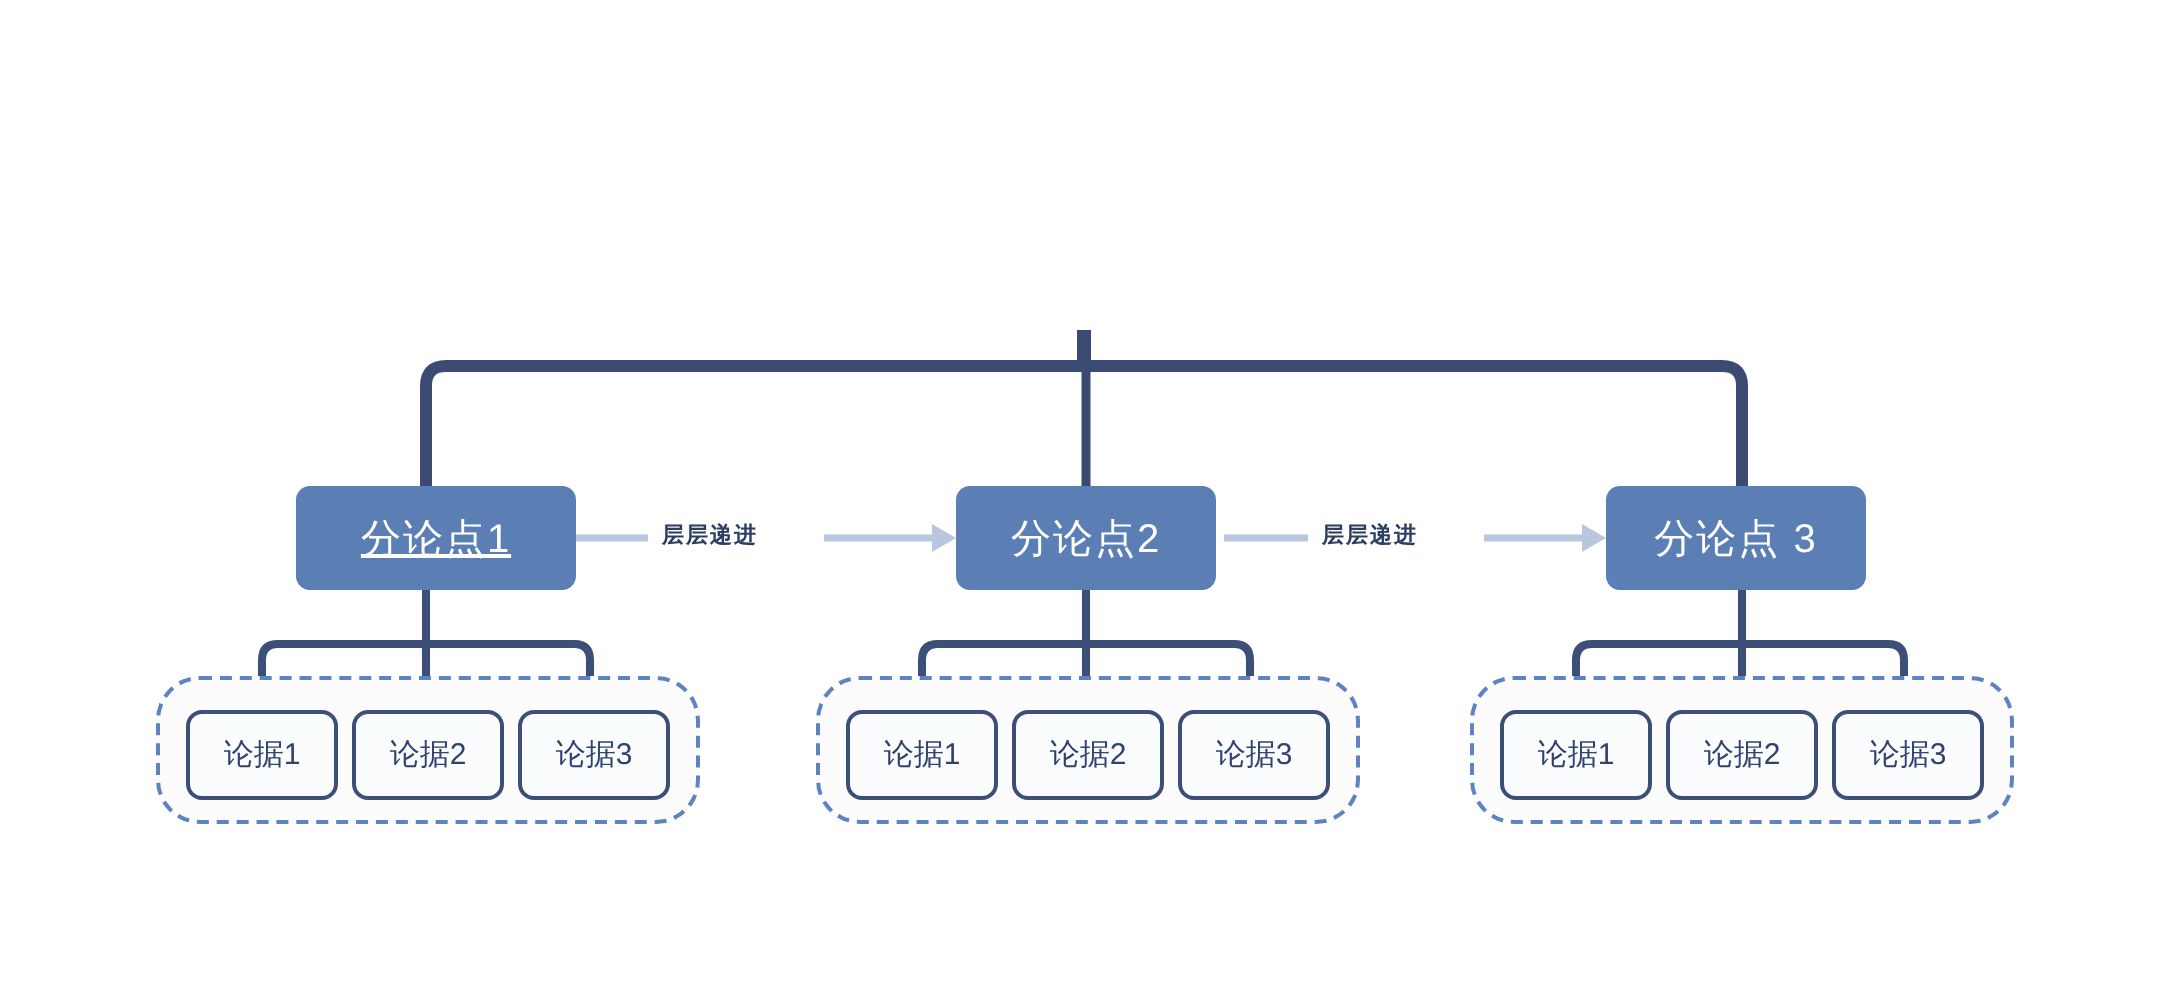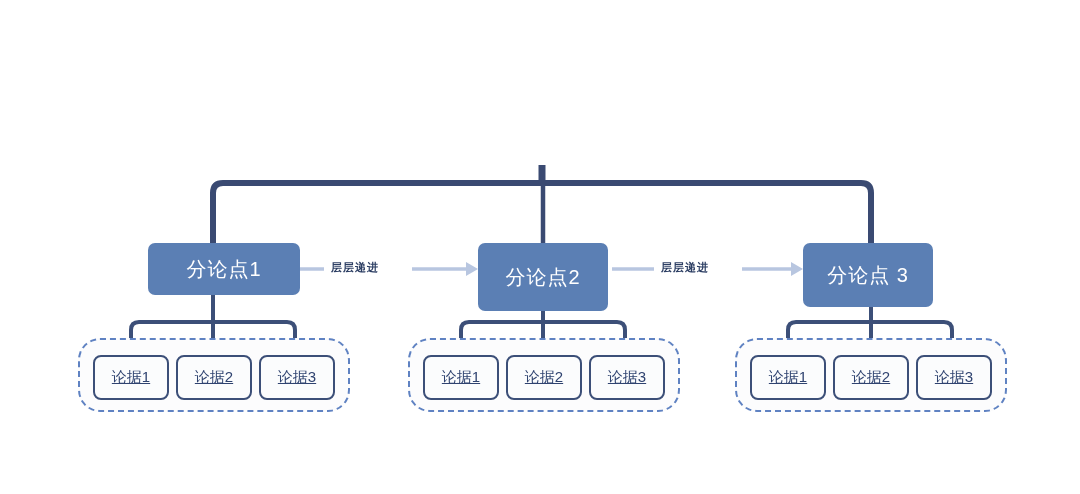--- a/index.html
+++ b/index.html
@@ -55,21 +55,20 @@
     z-index: 4;
   }
 
   .node-evidence {
     background: #fbfcfd;
     color: #2f4370;
     border: 2px solid #3c4f78;
     border-radius: 8px;
     font-size: 15px;
     z-index: 4;
-    text-decoration: underline;
   }
 
   
   .group-box {
     position: absolute;
     box-sizing: border-box;
     border: 2.5px dashed #5f82c2;
     border-radius: 22px;
     background: #fcfcfd;
     z-index: 1;
@@ -131,23 +130,23 @@
       <path d="M 742 269 L 791 269" stroke="#b8c6e0" stroke-width="3.5" fill="none"></path>
       <polygon points="791,262 803,269 791,276" fill="#b8c6e0"></polygon>
     </g>
   </svg>
 
   <div class="group-box" style="left:78px;  top:338px; width:272px; height:74px;"></div>
   <div class="group-box" style="left:408px; top:338px; width:272px; height:74px;"></div>
   <div class="group-box" style="left:735px; top:338px; width:272px; height:74px;"></div>
 
 
-  <div class="node node-sub" style="left:148px; top:243px; width:152px; height:52px;">分论点1</div>
-  <div class="node node-sub" style="left:478px; top:243px; width:130px; height:68px;">分论点2</div>
-  <div class="node node-sub" style="left:803px; top:243px; width:130px; height:64px;">分论点 3</div>
+  <div class="node node-sub" style="left:148px; top:243px; width:140px; height:52px;text-decoration:underline;">分论点1</div>
+  <div class="node node-sub" style="left:478px; top:243px; width:130px; height:52px;">分论点2</div>
+  <div class="node node-sub" style="left:803px; top:243px; width:130px; height:52px;">分论点 3</div>
 
   <div class="arrow-label" style="left:331px; top:260px;">层层递进</div>
   <div class="arrow-label" style="left:661px; top:260px;">层层递进</div>
 
   <div class="node node-evidence" style="left:93px;  top:355px; width:76px; height:45px;">论据1</div>
   <div class="node node-evidence" style="left:176px; top:355px; width:76px; height:45px;">论据2</div>
   <div class="node node-evidence" style="left:259px; top:355px; width:76px; height:45px;">论据3</div>
 
   <div class="node node-evidence" style="left:423px; top:355px; width:76px; height:45px;">论据1</div>
   <div class="node node-evidence" style="left:506px; top:355px; width:76px; height:45px;">论据2</div>

